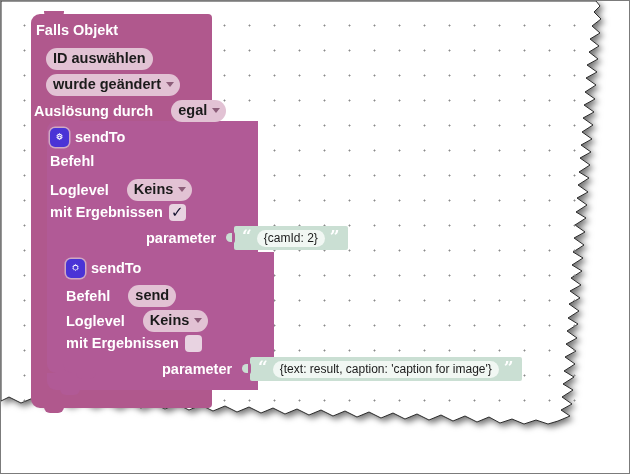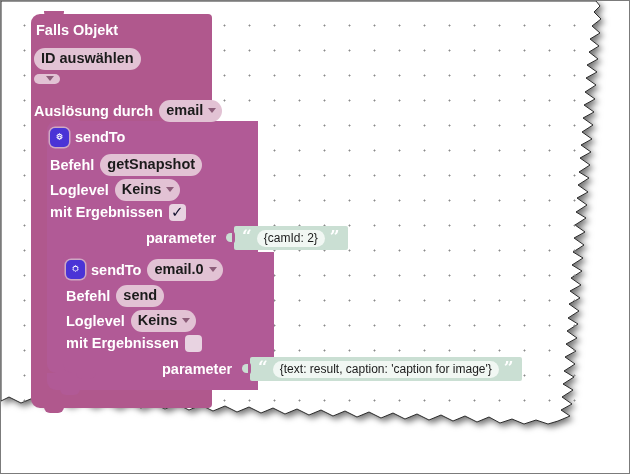--- a/index.html
+++ b/index.html
@@ -100,20 +100,21 @@
 
   
   .field{
     display:inline-flex;align-items:center;
     background:#e2c2d4;
     color:#1b1b1b;
     border-radius:11px;
     padding:2px 7px 3px 7px;
     font-size:14.5px;
     line-height:1.15;
+    margin-left:12px;
   }
   .field.dd{padding-right:4px;}
   .caret{
     display:inline-block;
     width:0;height:0;margin-left:5px;margin-right:2px;
     border-left:4px solid transparent;
     border-right:4px solid transparent;
     border-top:5px solid #8c5d79;
   }
 
@@ -233,46 +234,46 @@
 <div class="row" style="left:36px;top:23px;">
   <span class="lbl">Falls Objekt</span>
 </div>
 
 <div class="row" style="left:34px;top:48px;">
   <span class="field">ID auswählen</span>
 </div>
 
 <div class="row" style="left:34px;top:74px;">
   <span class="field dd">
+    <span>wurde geändert</span>
     <i class="caret"></i>
   </span>
 </div>
 
 <div class="row" style="left:34px;top:100px;text-align:right;">
   <span class="lbl">Auslösung durch</span>
   <span class="field dd">
-    <span>email</span>
+    <span>egal</span>
     <i class="caret"></i>
   </span>
 </div>
 
 <div class="row" style="left:50px;top:128px;">
   <span class="gear">
     <svg width="13" height="13" viewBox="0 0 24 24" aria-hidden="true">
       <path fill="#ffffff" d="M12 8.2a3.8 3.8 0 100 7.6 3.8 3.8 0 000-7.6zm0 5.8a2 2 0 110-4 2 2 0 010 4z"></path>
       <path fill="#ffffff" d="M20 12c0-.6-.06-1.1-.17-1.6l2-1.4-2-3.5-2.3.9c-.8-.7-1.7-1.2-2.7-1.5L14.4 2h-4l-.4 2.9c-1 .3-1.9.8-2.7 1.5l-2.3-.9-2 3.5 2 1.4c-.1.5-.17 1-.17 1.6s.06 1.1.17 1.6l-2 1.4 2 3.5 2.3-.9c.8.7 1.7 1.2 2.7 1.5l.4 2.9h4l.4-2.9c1-.3 1.9-.8 2.7-1.5l2.3.9 2-3.5-2-1.4c.11-.5.17-1 .17-1.6z" opacity="0"></path>
       <path fill="#ffffff" d="M12 3.4l1.05 2.05 2.25-.5.55 2.25 2.05 1.05-1.2 1.95 1.2 1.95-2.05 1.05-.55 2.25-2.25-.5L12 17l-1.05-2.05-2.25.5-.55-2.25L6.1 12.15l1.2-1.95-1.2-1.95 2.05-1.05.55-2.25 2.25.5L12 3.4zm0 3.3a3.8 3.8 0 100 7.6 3.8 3.8 0 000-7.6z"></path>
     </svg>
   </span>
   <span class="lbl">sendTo</span>
 </div>
 
 <div class="row" style="left:50px;top:154px;">
   <span class="lbl">Befehl</span>
-  <span class="field">getSnapshot</span>
 </div>
 
 <div class="row" style="left:50px;top:179px;">
   <span class="lbl">Loglevel</span>
   <span class="field dd">
     <span>Keins</span>
     <i class="caret"></i>
   </span>
 </div>
 
@@ -295,24 +296,20 @@
   <span class="q">”</span>
 </div>
 
 <div class="row" style="left:66px;top:259px;">
   <span class="gear">
     <svg width="13" height="13" viewBox="0 0 24 24" aria-hidden="true">
       <path fill="#ffffff" d="M12 3.4l1.05 2.05 2.25-.5.55 2.25 2.05 1.05-1.2 1.95 1.2 1.95-2.05 1.05-.55 2.25-2.25-.5L12 17l-1.05-2.05-2.25.5-.55-2.25L6.1 12.15l1.2-1.95-1.2-1.95 2.05-1.05.55-2.25 2.25.5L12 3.4zm0 3.3a3.8 3.8 0 100 7.6 3.8 3.8 0 000-7.6z"></path>
     </svg>
   </span>
   <span class="lbl">sendTo</span>
-  <span class="field dd">
-    <span>email.0</span>
-    <i class="caret"></i>
-  </span>
 </div>
 
 <div class="row" style="left:66px;top:285px;">
   <span class="lbl">Befehl</span>
   <span class="field">send</span>
 </div>
 
 <div class="row" style="left:66px;top:310px;">
   <span class="lbl">Loglevel</span>
   <span class="field dd">

